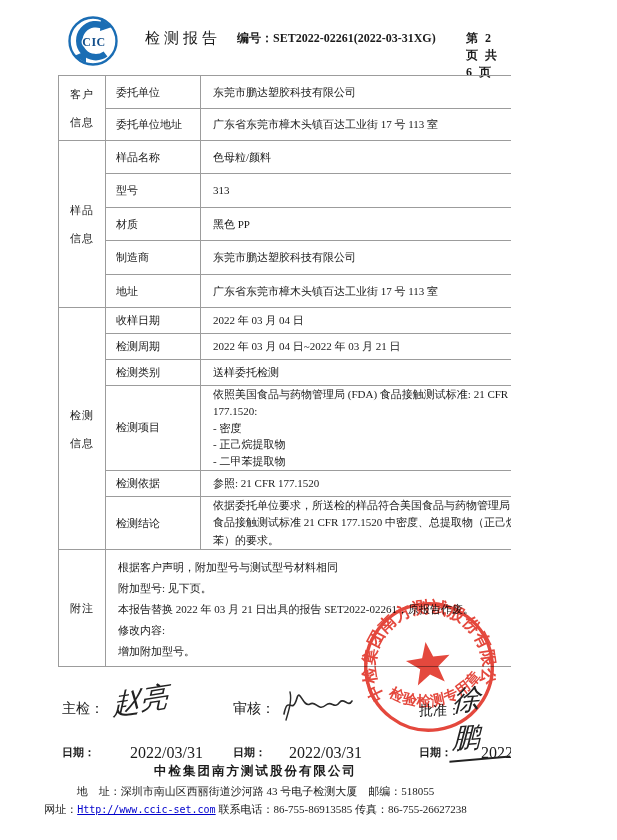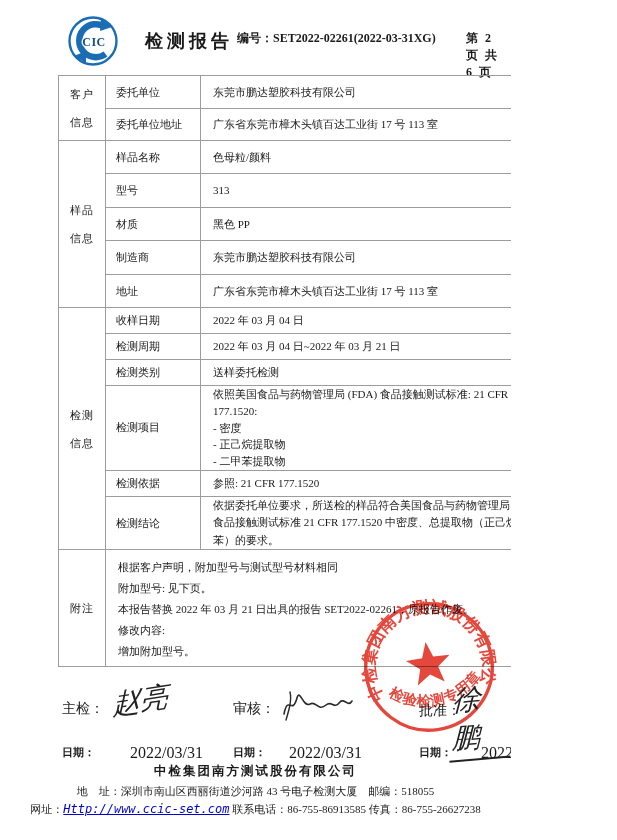--- a/index.html
+++ b/index.html
@@ -4,21 +4,21 @@
 <style>
   * { margin:0; padding:0; box-sizing:border-box; }
   html,body { background:#ffffff; }
   .page {
     position:relative; width:511px; height:840px; background:#ffffff;
     font-family:"Liberation Serif","DejaVu Serif",serif; color:#1a1a1a;
     overflow:hidden;
   }
   
   .logo { position:absolute; left:60px; top:14px; }
-  .report-title { position:absolute; left:145px; top:29px; font-size:18px; font-weight:bold; letter-spacing:4px;text-align:center; }
+  .report-title { position:absolute; left:145px; top:29px; font-size:15px; font-weight:normal; letter-spacing:4px;text-align:center; }
   .report-no   { position:absolute; left:237px; top:30px; font-size:12px; font-weight:bold; }
   .page-info   { position:absolute; left:466px; top:30px; font-size:12px; font-weight:bold; letter-spacing:2px; }
   
   table.report { position:absolute; left:58px; top:75px; width:502px; border-collapse:collapse; table-layout:fixed; }
   table.report td { border:1px solid #9c9c9c; font-size:11px; vertical-align:middle; }
   td.sec { width:47px; text-align:center; white-space:pre-line; line-height:28px; letter-spacing:1px; }
   td.lbl { width:95px; padding-left:10px; }
   td.val { padding-left:12px; padding-right:8px; white-space:pre-line; line-height:17px; }
   td.val.notes { line-height:21px; padding-top:4px; padding-bottom:4px; vertical-align:top; padding-top:7px; }
   td.val.items { line-height:16.8px; }
@@ -34,21 +34,21 @@
   .sig-squiggle { position:absolute; left:276px; top:684px; z-index:6; }
   
   .stamp { position:absolute; left:361px; top:599px; width:136px; height:136px;
            transform:rotate(-8deg); mix-blend-mode:multiply; opacity:.93; z-index:5; }
   
   .footer-company { position:absolute; left:0; top:763px; width:100%; text-align:center;
                     font-size:12.5px; font-weight:bold; letter-spacing:2px; }
   .footer-line { position:absolute; left:0; width:100%; text-align:center; font-size:11px; }
   .footer-addr { top:784px; }
   .footer-web  { top:802px; }
-  .footer-web a { color:#0000cc; text-decoration:underline; font-family:"DejaVu Sans Mono","Liberation Mono",monospace; font-size:12px; cursor:pointer;font-style:italic; }
+  .footer-web a { color:#0000cc; text-decoration:underline; font-family:"DejaVu Sans Mono","Liberation Mono",monospace; font-size:10px; cursor:pointer; }
 </style>
 </head>
 <body>
 
 <div class="page">
 
   <svg class="logo" width="66" height="54" viewBox="0 0 66 54">
     <circle cx="33" cy="27" r="23.5" fill="none" stroke="#1a6db4" stroke-width="2.4"></circle>
     <path d="M 45,13 A 16.5,16.5 0 1 0 45.5,40" fill="none" stroke="#1a6db4" stroke-width="6.5"></path>
     <path d="M 41,5 L 52,13 L 40,17 Z" fill="#1a6db4"></path>

